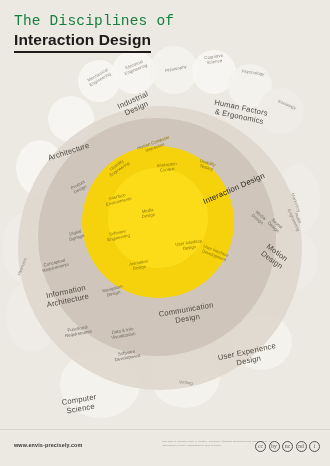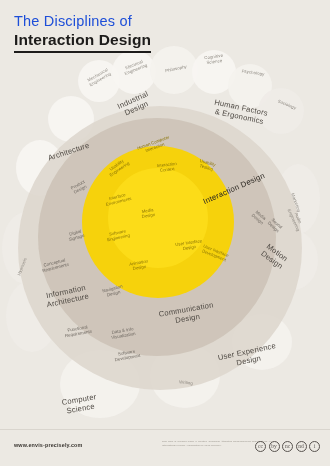--- a/index.html
+++ b/index.html
@@ -8,22 +8,22 @@
     background:#ece9e3;
     font-family:"Liberation Sans",sans-serif;
     overflow:hidden;
     position:relative;
   }
   .poster{position:absolute;inset:0;overflow:hidden;}
 
   
   .header{position:absolute;left:14px;top:12px;z-index:60;}
   .title-line1{
-    font-size:14.5px;color:#1d4ed8;letter-spacing:.2px;
-    line-height:1.25;font-weight:400;
+    font-size:14.5px;color:#15803d;letter-spacing:.2px;
+    line-height:1.25;font-weight:400;font-family:Liberation Mono, monospace;
   }
   .title-line2{
     font-size:15.5px;color:#1d1c1b;font-weight:700;
     letter-spacing:.1px;line-height:1.25;
     display:inline-block;
     border-bottom:2px solid #1d1c1b;
     padding-bottom:1px;
   }
 
   

